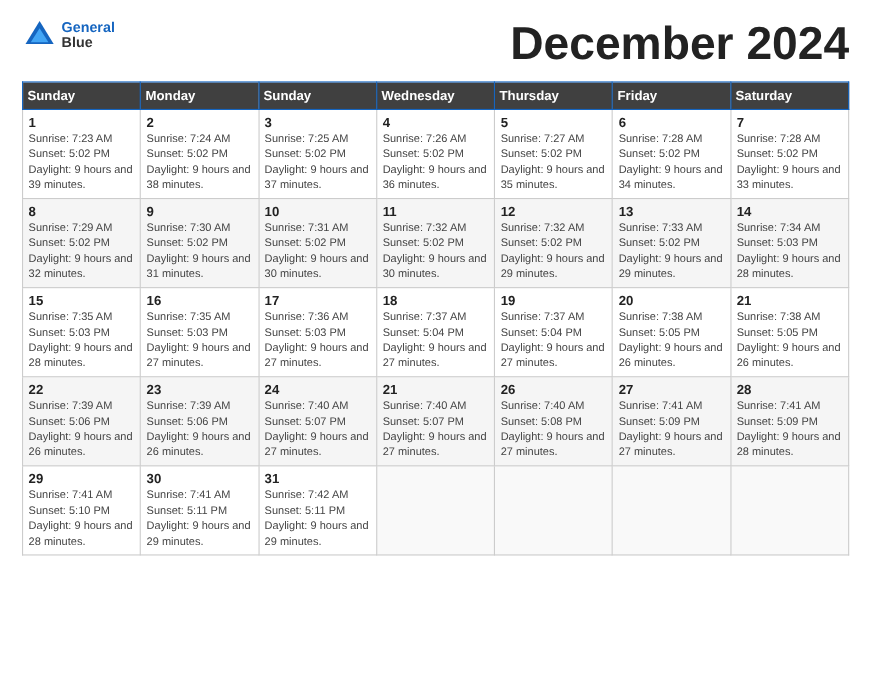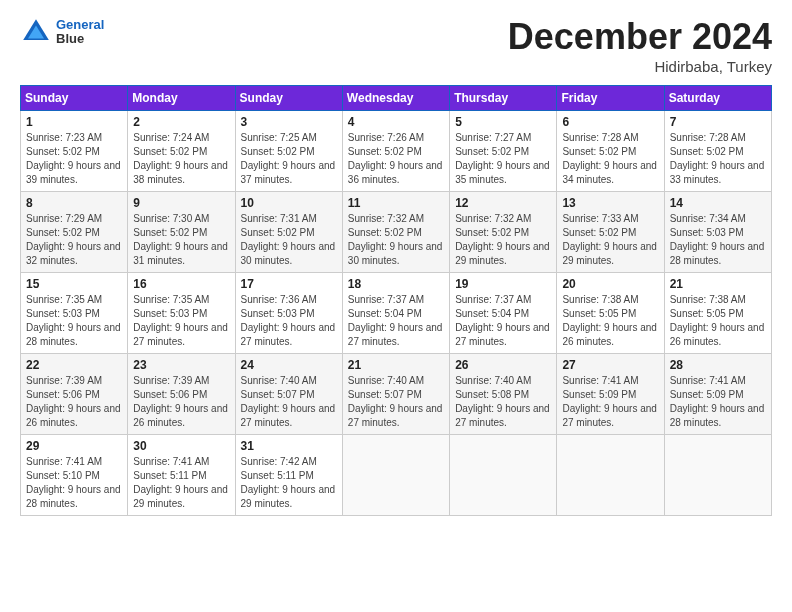--- a/index.html
+++ b/index.html
@@ -37,36 +37,36 @@
       color: #1565c0;
     }
     .logo-icon {
       width: 32px;
       height: 32px;
     }
     .title-block {
       text-align: right;
     }
     .month-title {
-      font-size: 36px;
+      font-size: 42px;
       font-weight: bold;
       color: #222;
       text-align: center;
     }
     .location {
       font-size: 15px;
       color: #444;
     }
     .calendar {
       width: 100%;
       border-collapse: collapse;
       table-layout: fixed;
     }
     .calendar th {
-      background: #6d28d9;
+      background: #404040;
       color: #fff;
       font-size: 12px;
       font-weight: bold;
       padding: 5px 4px;
       text-align: left;
       border: 1px solid #1565c0;
     }
     .calendar td {
       border: 1px solid #ccc;
       vertical-align: top;
@@ -105,21 +105,20 @@
         <polygon points="20,4 36,30 4,30" fill="#1565c0"></polygon>
         <polygon points="20,12 30,28 10,28" fill="#42a5f5"></polygon>
       </svg>
       <div class="logo-text">
         <div><span>General</span></div>
         <div>Blue</div>
       </div>
     </div>
     <div class="title-block">
       <div class="month-title">December 2024</div>
-      <div class="location">Hidirbaba, Turkey</div>
     </div>
   </div>
 
   <table class="calendar">
     <thead>
       <tr>
       <th>Sunday</th>
           <th>Monday</th>
           <th>Sunday</th>
           <th>Wednesday</th>

